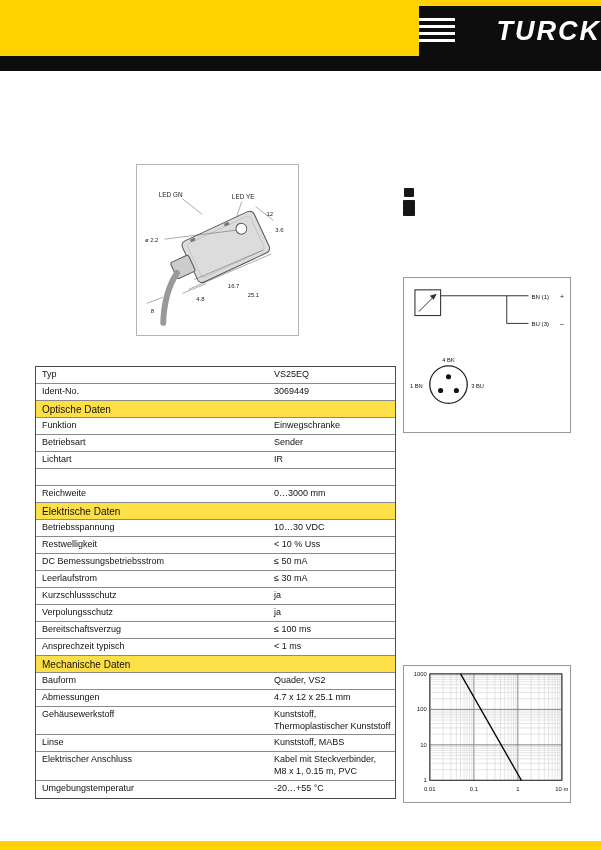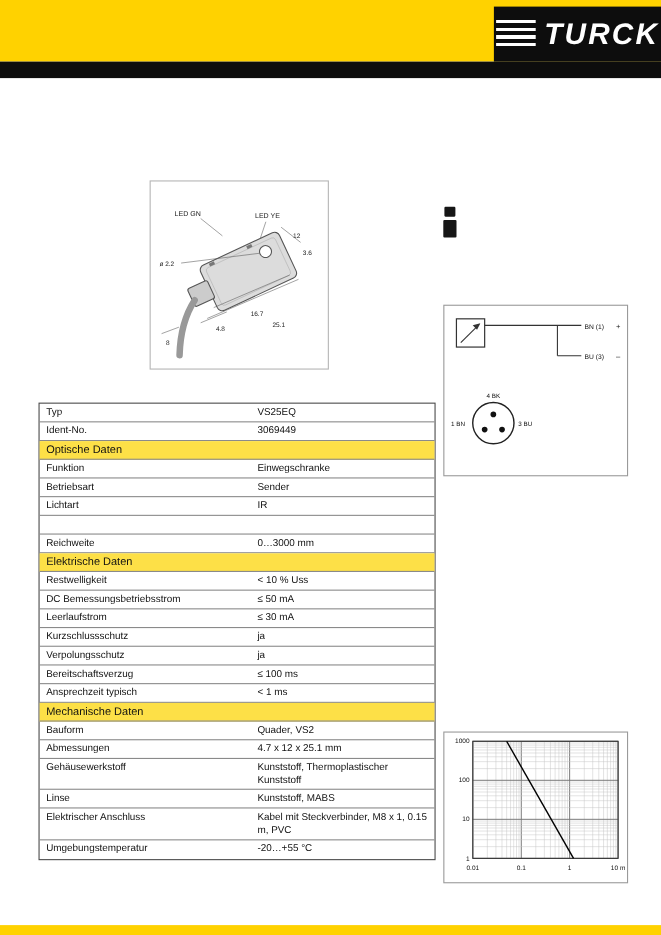--- a/index.html
+++ b/index.html
@@ -4,35 +4,35 @@
 <style>
   * { margin:0; padding:0; box-sizing:border-box; }
   html,body { background:#ffffff; }
   body {
     width:601px; height:850px; position:relative; overflow:hidden;
     font-family:"Liberation Sans", sans-serif; color:#111;
   }
   .yellow-bar { position:absolute; left:0; top:0; width:601px; height:56px; background:var(--brand-yellow,#ffd200); }
   .black-strip { position:absolute; left:0; top:56px; width:601px; height:15px; background:var(--logo-black,#0d0d0d); }
   .logo-box {
-    position:absolute; right:0; top:6px; width:152px; height:50px;
-    background:var(--logo-black,#0d0d0d); display:flex; align-items:center; justify-content:center; gap:8px;
+    position:absolute; right:0; top:6px; width:182px; height:50px;
+    background:var(--logo-black,#0d0d0d); display:flex; align-items:center; justify-content:space-between; gap:8px;
   }
   .logo-stripes { width:36px; height:26px; background:repeating-linear-gradient(to bottom,#ffffff 0 3px,var(--logo-black,#0d0d0d) 3px 7px); }
   .logo-text { color:#ffffff; font-weight:bold; font-style:italic; font-size:27px; letter-spacing:2px; }
 
   .drawing-panel { position:absolute; left:136px; top:164px; width:163px; height:172px; border:1px solid #b5b5b5; background:#fff; }
   .thumb { position:absolute; background:#161616; border-radius:1px; }
   .thumb1 { left:404px; top:188px; width:10px; height:9px; }
   .thumb2 { left:403px; top:200px; width:12px; height:16px; }
 
   .wiring-panel { position:absolute; left:403px; top:277px; width:168px; height:156px; border:1px solid #9a9a9a; background:#fff; }
 
   .spec-table { position:absolute; left:35px; top:366px; width:361px; border:1px solid #4a4a4a; border-bottom-width:1px; background:#fff; }
-  .trow { display:flex; border-bottom:1px solid #8a8a8a; min-height:17px; align-items:flex-start; }
+  .trow { display:flex; border-bottom:1px solid #8a8a8a; min-height:17px; align-items:flex-start;gap:40px; }
   .trow:last-child { border-bottom:none; }
   .trow.section { background:#fde047; align-items:center; }
   .tlabel { width:183px; padding:2px 4px 2px 6px; font-size:9px; line-height:1.3; }
   .tvalue { flex:1; padding:2px 4px 2px 2px; font-size:9px; line-height:1.3;margin-left:13px; }
   .sec-label { padding:2px 6px; font-size:10px; }
 
   .chart-panel { position:absolute; left:403px; top:665px; width:168px; height:138px; border:1px solid #9a9a9a; background:#fff; }
   .footer-bar { position:absolute; left:0; top:841px; width:601px; height:9px; background:var(--brand-yellow,#ffd200); }
   svg text { font-family:"Liberation Sans", sans-serif; }
 </style>
@@ -129,20 +129,24 @@
         <div class="tvalue">IR</div>
       </div>
       <div class="trow">
       </div>
       <div class="trow">
         <div class="tlabel">Reichweite</div>
         <div class="tvalue">0…3000  mm</div>
       </div>
       <div class="trow section">
         <div class="sec-label">Elektrische Daten</div>
+      </div>
+      <div class="trow">
+        <div class="tlabel">Betriebsspannung</div>
+        <div class="tvalue">10…30  VDC</div>
       </div>
       <div class="trow">
         <div class="tlabel">Restwelligkeit</div>
         <div class="tvalue">&lt; 10 % Uss</div>
       </div>
       <div class="trow">
         <div class="tlabel">DC Bemessungsbetriebsstrom</div>
         <div class="tvalue">≤ 50 mA</div>
       </div>
       <div class="trow">

